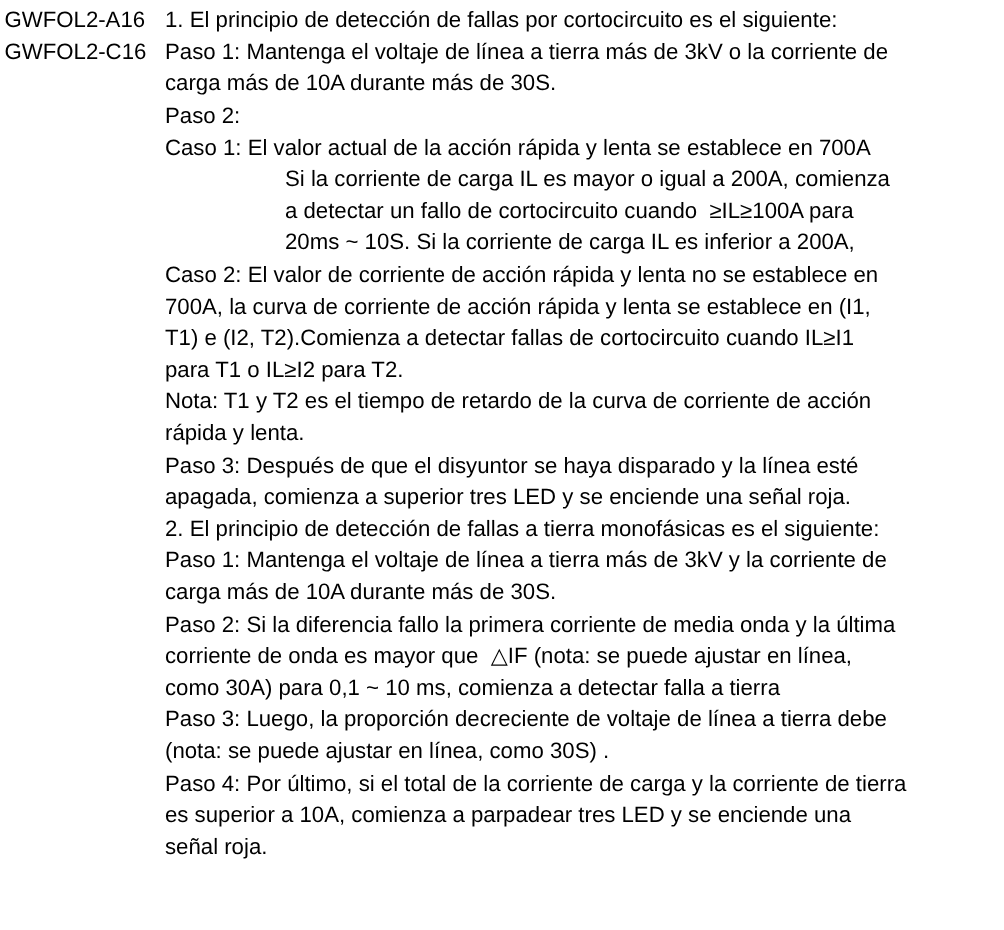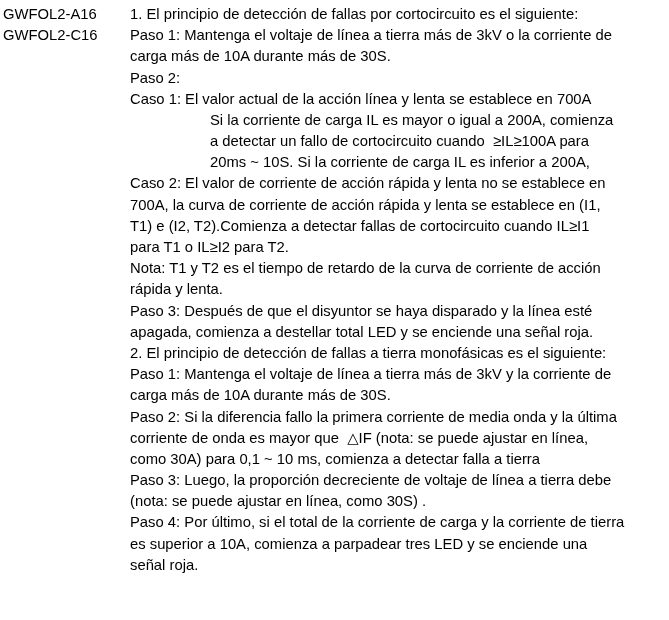--- a/index.html
+++ b/index.html
@@ -18,25 +18,24 @@
     font-family: "Liberation Sans", "DejaVu Sans", sans-serif;
     font-size: 14.8px;
     color: #000000;
     -webkit-font-smoothing: antialiased;
   }
   .doc {
     width: 100%;
   }
   .row {
     display: flex;
-    align-items: flex-end;
+    align-items: center;
     line-height: 21.2px;
     height: 21.2px;
     white-space: pre;
-    gap: 20px;
   }
   .row .label {
     flex: 0 0 110px;
     padding-left: 3px;
     box-sizing: border-box;
     white-space: pre;
   }
   .row .text {
     white-space: pre;
   }
@@ -46,32 +45,32 @@
 </style>
 </head>
 <body>
 
 <div class="page">
   <div class="doc" id="doc">
       <div class="row"><span class="label">GWFOL2-A16</span><span class="text">1. El principio de detección de fallas por cortocircuito es el siguiente:</span></div>
       <div class="row"><span class="label">GWFOL2-C16</span><span class="text">Paso 1: Mantenga el voltaje de línea a tierra más de 3kV o la corriente de</span></div>
       <div class="row"><span class="label"></span><span class="text">carga más de 10A durante más de 30S.</span></div>
       <div class="row"><span class="label"></span><span class="text">Paso 2:</span></div>
-      <div class="row"><span class="label"></span><span class="text">Caso 1: El valor actual de la acción línea y lenta se establece en 700A</span></div>
+      <div class="row"><span class="label"></span><span class="text">Caso 1: El valor actual de la acción rápida y lenta se establece en 700A</span></div>
       <div class="row indent1"><span class="label"></span><span class="text">Si la corriente de carga IL es mayor o igual a 200A, comienza</span></div>
       <div class="row indent1"><span class="label"></span><span class="text">a detectar un fallo de cortocircuito cuando  ≥IL≥100A para</span></div>
       <div class="row indent1"><span class="label"></span><span class="text">20ms ~ 10S. Si la corriente de carga IL es inferior a 200A,</span></div>
       <div class="row"><span class="label"></span><span class="text">Caso 2: El valor de corriente de acción rápida y lenta no se establece en</span></div>
       <div class="row"><span class="label"></span><span class="text">700A, la curva de corriente de acción rápida y lenta se establece en (I1,</span></div>
       <div class="row"><span class="label"></span><span class="text">T1) e (I2, T2).Comienza a detectar fallas de cortocircuito cuando IL≥I1</span></div>
       <div class="row"><span class="label"></span><span class="text">para T1 o IL≥I2 para T2.</span></div>
       <div class="row"><span class="label"></span><span class="text">Nota: T1 y T2 es el tiempo de retardo de la curva de corriente de acción</span></div>
       <div class="row"><span class="label"></span><span class="text">rápida y lenta.</span></div>
       <div class="row"><span class="label"></span><span class="text">Paso 3: Después de que el disyuntor se haya disparado y la línea esté</span></div>
-      <div class="row"><span class="label"></span><span class="text">apagada, comienza a destellar total LED y se enciende una señal roja.</span></div>
+      <div class="row"><span class="label"></span><span class="text">apagada, comienza a superior tres LED y se enciende una señal roja.</span></div>
       <div class="row"><span class="label"></span><span class="text">2. El principio de detección de fallas a tierra monofásicas es el siguiente:</span></div>
       <div class="row"><span class="label"></span><span class="text">Paso 1: Mantenga el voltaje de línea a tierra más de 3kV y la corriente de</span></div>
       <div class="row"><span class="label"></span><span class="text">carga más de 10A durante más de 30S.</span></div>
       <div class="row"><span class="label"></span><span class="text">Paso 2: Si la diferencia fallo la primera corriente de media onda y la última</span></div>
       <div class="row"><span class="label"></span><span class="text">corriente de onda es mayor que  △IF (nota: se puede ajustar en línea,</span></div>
       <div class="row"><span class="label"></span><span class="text">como 30A) para 0,1 ~ 10 ms, comienza a detectar falla a tierra</span></div>
       <div class="row"><span class="label"></span><span class="text">Paso 3: Luego, la proporción decreciente de voltaje de línea a tierra debe</span></div>
       <div class="row"><span class="label"></span><span class="text">(nota: se puede ajustar en línea, como 30S) .</span></div>
       <div class="row"><span class="label"></span><span class="text">Paso 4: Por último, si el total de la corriente de carga y la corriente de tierra</span></div>
       <div class="row"><span class="label"></span><span class="text">es superior a 10A, comienza a parpadear tres LED y se enciende una</span></div>

